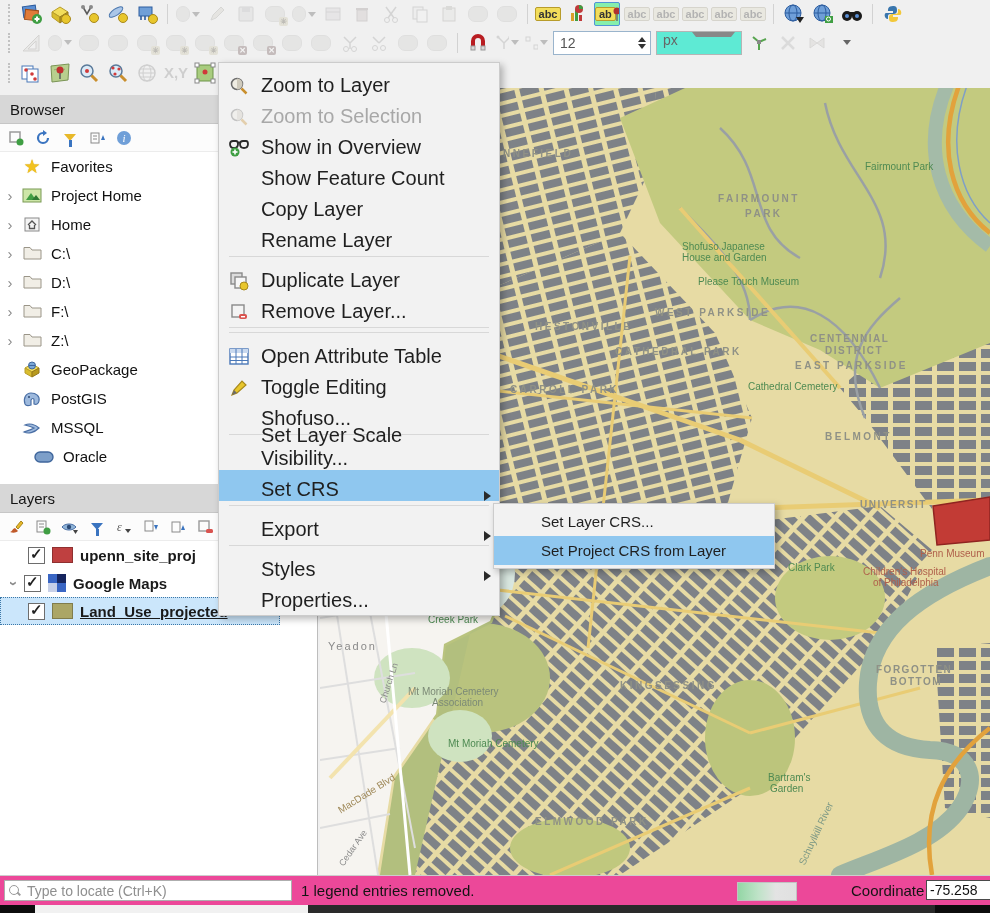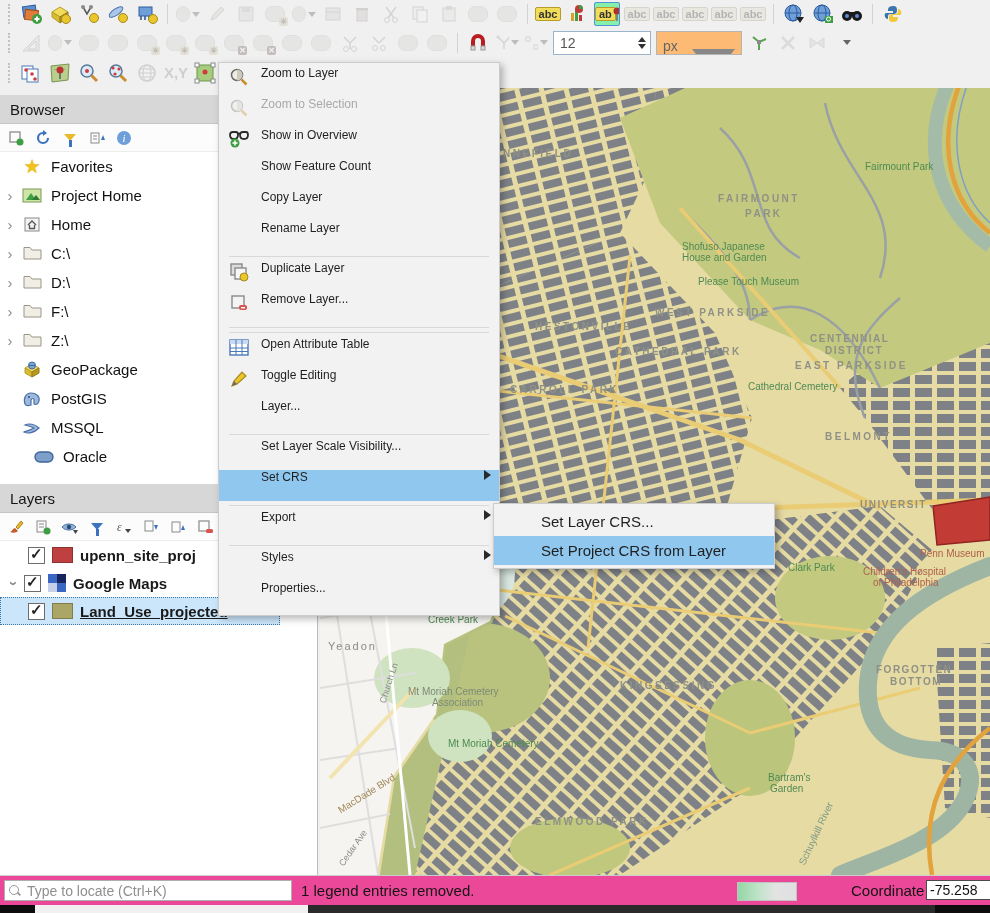--- a/index.html
+++ b/index.html
@@ -17,21 +17,21 @@
   .blob{width:18px;height:14px;background:#cfcfc8;border-radius:7px;border:1px solid #bdbdb4}
   .badge{position:absolute;right:-1px;bottom:-1px;width:9px;height:9px;border-radius:2px;font-size:8px;line-height:9px;text-align:center;color:#fff;font-weight:bold}.b-star{background:#e8c62c;color:#6b5200}
   .caret{width:0;height:0;border-top:5px solid #555;border-left:4px solid transparent;border-right:4px solid transparent;margin-left:2px}
   .lblico{font-weight:bold;font-size:11px;background:#f2dd5a;border:1px solid #b89c2a;border-radius:2px;padding:0 3px;color:#333}
   .sel-frame{border:1px solid #4f94d6;background:#86efac}
   .spinbox{width:96px;height:22px;background:#fff;border:1px solid #9ab4cc;display:flex;align-items:center;font-size:14px;color:#555}
   .spinbox .num{flex:1;padding-left:6px}
   .spin-arrows{display:flex;flex-direction:column;gap:2px;padding-right:4px}
   .tri-up{width:0;height:0;border-bottom:5px solid #333;border-left:4px solid transparent;border-right:4px solid transparent}
   .tri-dn{width:0;height:0;border-top:5px solid #333;border-left:4px solid transparent;border-right:4px solid transparent}
-  .unitbox{width:84px;height:22px;background:#fdba74;border:1px solid #b5b5b5;display:flex;align-items:flex-end;font-size:14px;color:#666}
+  .unitbox{width:84px;height:22px;background:#5eead4;border:1px solid #b5b5b5;display:flex;align-items:flex-start;font-size:14px;color:#666}
   .unitbox span{flex:1;padding-left:6px}
   .unitbox .dd{width:0;height:0;border-top:5px solid #888;border-left:4px solid transparent;border-right:4px solid transparent;margin-right:6px}
   
   #panels{position:absolute;left:0;top:88px;width:318px;height:787px;background:#fff;border-right:1px solid #bdbdbd;box-sizing:border-box}
   .pgap{height:7px;background:#f0f0f0}
   .phdr{height:28px;background:#d7d7d7;display:flex;align-items:center;padding-left:10px;font-size:15px;color:#151515;border-bottom:1px solid #c6c6c6}
   .ptools{height:27px;display:flex;align-items:center;gap:9px;padding-left:7px;background:#fcfcfc;border-bottom:1px solid #ececec}
   .pt{width:18px;height:16px;display:flex;align-items:center;justify-content:center}
   .trow{height:29px;display:flex;align-items:center;font-size:15px;color:#111;white-space:nowrap}
   .exp{width:20px;text-align:center;color:#8a8a8a;font-size:15px;flex:0 0 20px}
@@ -48,21 +48,21 @@
   #map{position:absolute;left:320px;top:88px;width:670px;height:787px;background:#e7dba4;overflow:hidden}
   #map svg{position:absolute;left:0;top:0}
   .ml{position:absolute;font-size:10px;font-weight:bold;letter-spacing:2.5px;color:#8f9186;white-space:nowrap;z-index:2}
   .mlg{position:absolute;font-size:10px;color:#4e8a52;white-space:nowrap;z-index:2}
   .mlr{position:absolute;font-size:10px;color:#b0604b;white-space:nowrap;z-index:2}
   .mgg{position:absolute;font-size:11px;color:#8a8a8a;white-space:nowrap;z-index:2}
   
   .menu{position:absolute;background:#f2f2f2;border:1px solid #cccccc;box-shadow:3px 3px 7px rgba(0,0,0,.28);padding:3px 0;box-sizing:border-box;z-index:50}
   #ctx{left:218px;top:62px;width:282px}
   #sub{left:493px;top:503px;width:282px;z-index:60}
-  .mi{height:31px;display:flex;align-items:flex-start;padding:0 8px;font-size:12px;color:#1f1f1f}
+  .mi{height:31px;display:flex;align-items:flex-end;padding:0 8px;font-size:20px;color:#1f1f1f}
   .mi .ic{width:24px;height:22px;margin-right:10px;flex:0 0 24px;display:flex;align-items:center;justify-content:center}
   .midis{color:#a8a8a8}
   .mihl{background:#8fc7ef}
   .msep{border-top:1px solid #d8d8d8;margin:4px 10px}
   .subarr{margin-left:auto;width:0;height:0;border-left:7px solid #2a2a2a;border-top:5px solid transparent;border-bottom:5px solid transparent}
   .mi2{height:29px;display:flex;align-items:center;padding-left:47px;font-size:15px;color:#1f1f1f}
   
   #status{position:absolute;left:0;top:875px;width:990px;height:30px;background:#ec4899;border-top:1px solid #cdcdcd;box-sizing:border-box;font-size:15px}
   #locate{position:absolute;left:4px;top:4px;width:288px;height:21px;border:1px solid #aeaeae;background:#fff;font-size:14px;color:#3a3a3a;padding:0 4px 0 22px;box-sizing:border-box;font-family:"Liberation Sans",sans-serif}
   #locate::placeholder{color:#8f8f8f}
@@ -868,21 +868,21 @@
     <span class="ic">
         <svg width="20" height="20">
           <path d="M3,17 L5,12 L13,3 L17,7 L8,15 Z" fill="#e8c62c" stroke="#a8891c" stroke-width="1.2"></path>
           <path d="M3,17 L5,12 L8,15 Z" fill="#6b6b6b"></path>
         </svg>
       </span>
     <span>Toggle Editing</span>
   </div>
   <div class="mi">
       <span class="ic"></span>
-      <span>Layer...</span>
+      <span>Shofuso...</span>
     </div>
   <div class="msep"></div>
   <div class="mi">
       <span class="ic"></span>
       <span>Set Layer Scale Visibility...</span>
     </div>
   <div class="mi mihl">
     <span class="ic"></span>
       <span>Set CRS</span>
     <span class="subarr"></span>

